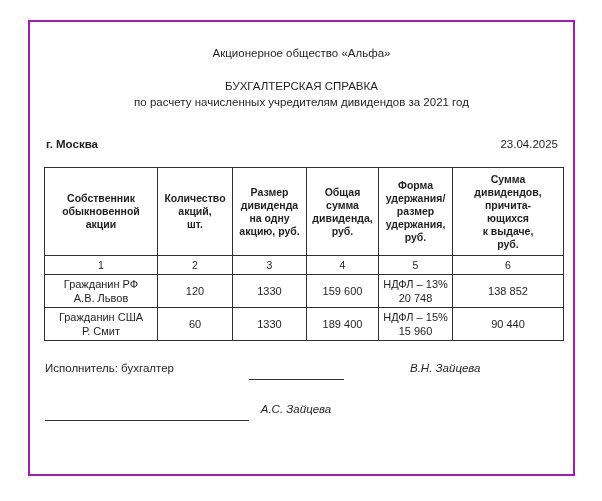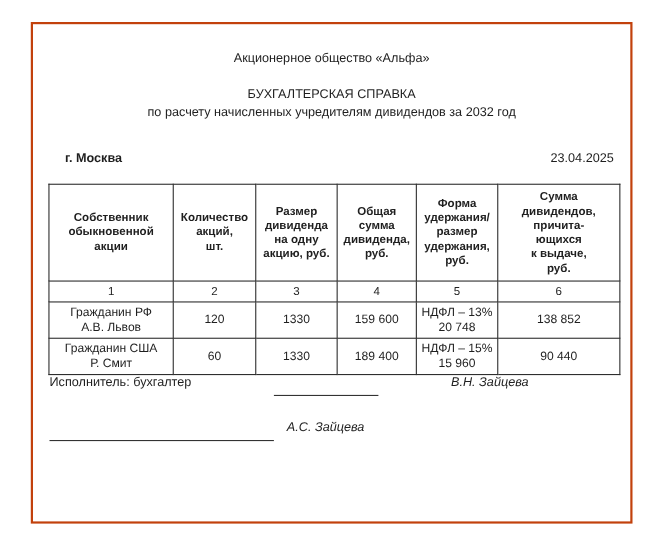--- a/index.html
+++ b/index.html
@@ -15,38 +15,38 @@
     color: #1f1f1f;
     -webkit-font-smoothing: antialiased;
   }
   .frame {
     position: absolute;
     left: 28px;
     top: 20px;
     width: 547px;
     height: 456px;
     box-sizing: border-box;
-    border: 2px solid #c2410c;
+    border: 2px solid #a21caf;
     background: #ffffff;
     overflow: hidden;
   }
   .org-name {
     margin-top: 24px;
     text-align: center;
     font-size: 11.5px;
     line-height: 14px;
   }
   .title-block {
     margin-top: 18px;
     text-align: center;
     font-size: 11.5px;
     line-height: 16px;
   }
   .city-date-row {
-    margin: 27px 15px 0 29px;
+    margin: 27px 15px 0 16px;
     display: flex;
     justify-content: space-between;
     align-items: baseline;
     font-size: 11.5px;
     line-height: 14px;
   }
   .city { font-weight: bold; }
   .date { font-weight: normal; }
 
   table.calc-table {
@@ -82,40 +82,40 @@
   tr.row-total .total-label { font-weight: bold; }
 
   .sig-row {
     display: grid;
     grid-template-columns: 1fr 95px 1fr;
     align-items: end;
     margin: 0 26px 0 15px;
     font-size: 11.5px;
     line-height: 14px;
   }
-  .sig-row.first  { }
+  .sig-row.first  { margin-top: 20px; }
   .sig-row.second { margin-top: 27px; }
   .sig-label { text-align: left; }
   .sig-line {
     border-bottom: 1.5px solid #333333;
     height: 10px;
     transform: translateY(5px);
   }
   .sig-name { text-align: center; font-style: italic; }
 </style>
 </head>
 <body>
 
 <div class="frame">
 
   <div class="org-name">Акционерное общество «Альфа»</div>
 
   <div class="title-block">
     <div>БУХГАЛТЕРСКАЯ СПРАВКА</div>
-    <div>по расчету начисленных учредителям дивидендов за 2032 год</div>
+    <div>по расчету начисленных учредителям дивидендов за 2021 год</div>
   </div>
 
   <div class="city-date-row">
     <span class="city">г. Москва</span>
     <span class="date">23.04.2025</span>
   </div>
 
   <table class="calc-table">
     <colgroup>
       <col style="width:113px">

